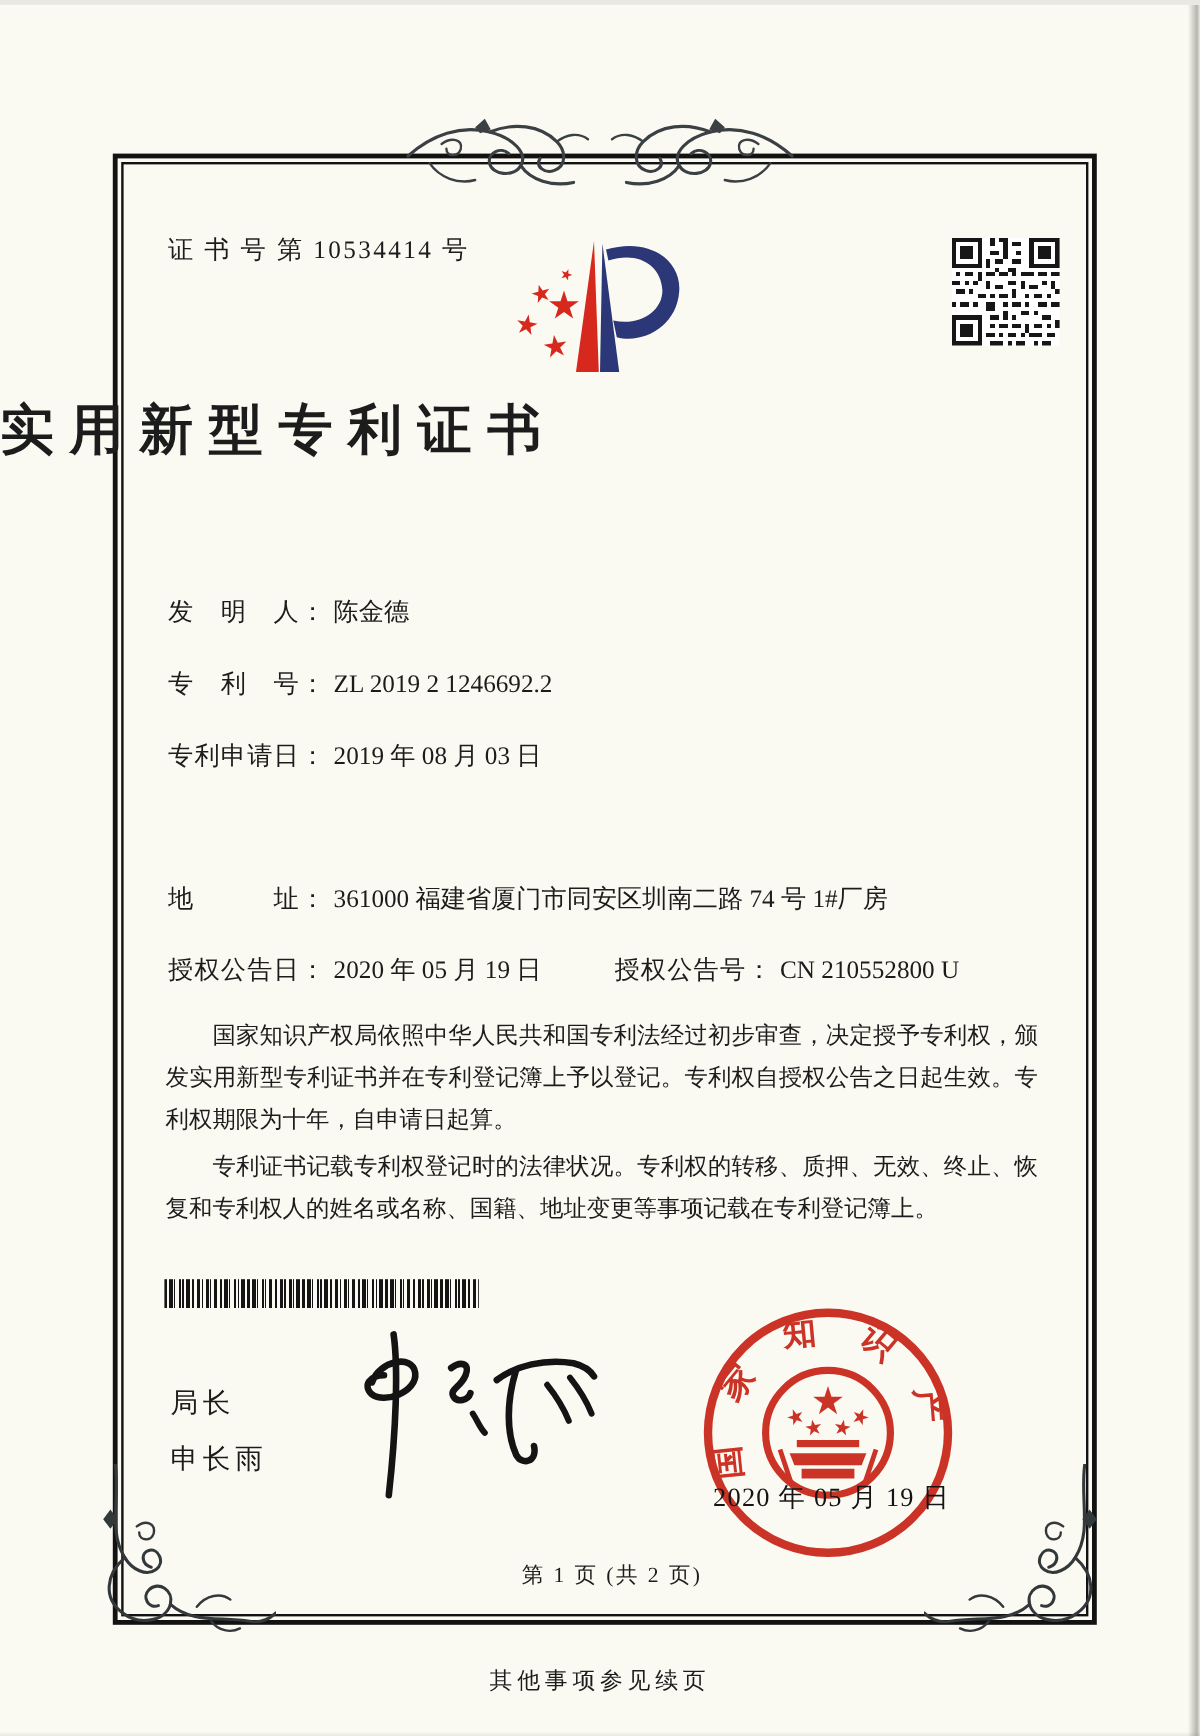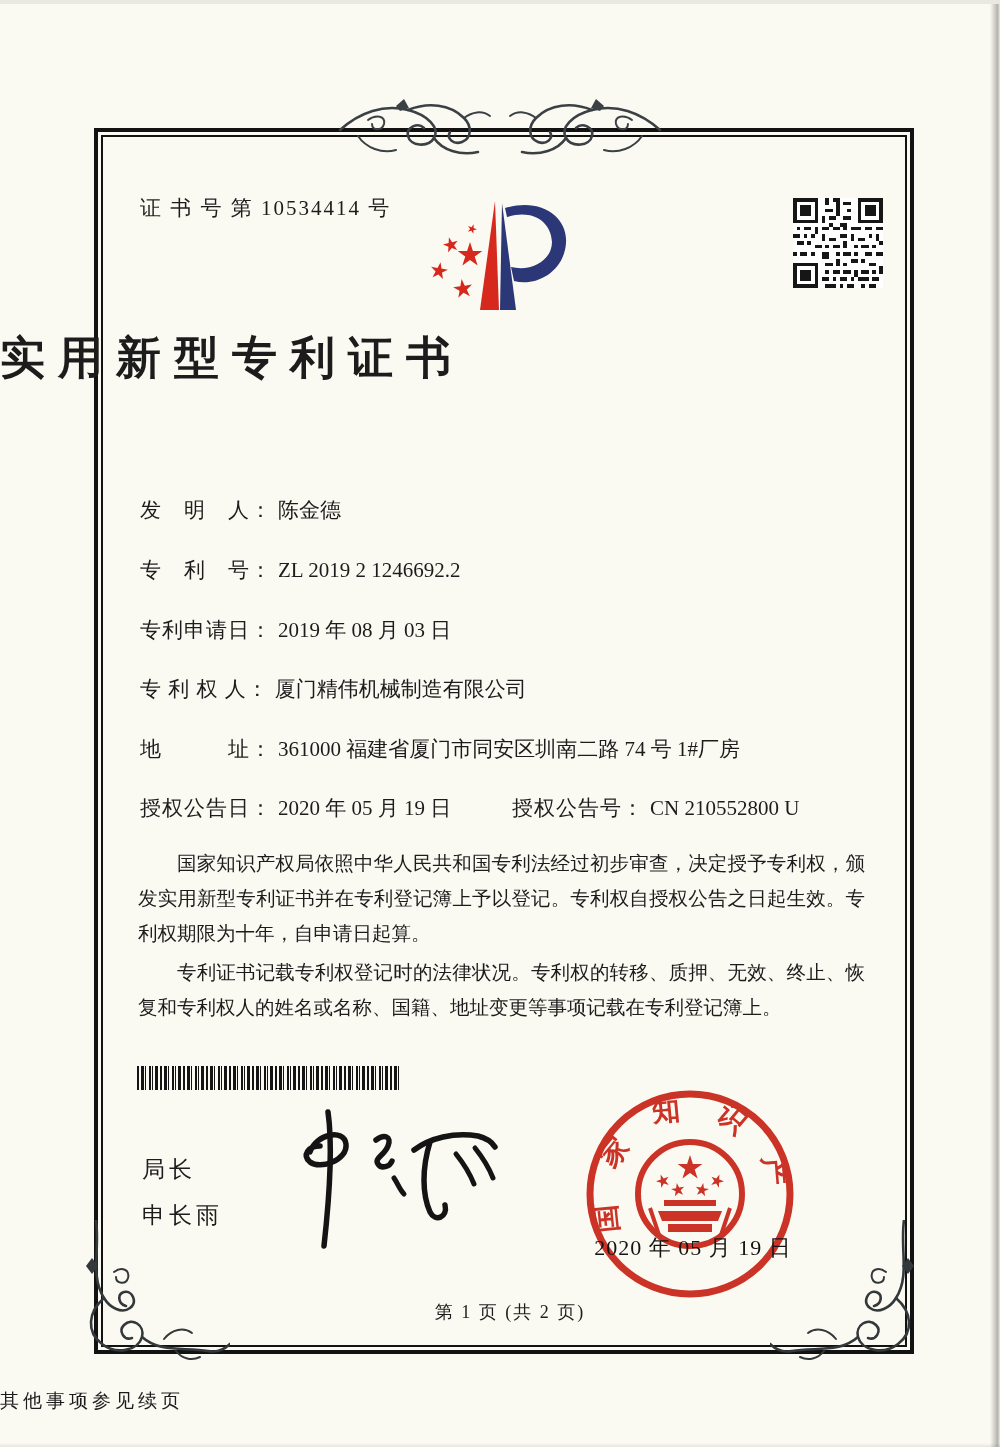--- a/index.html
+++ b/index.html
@@ -54,21 +54,21 @@
   .signer-name  { position:absolute; left:142px; top:1196px; font-size:23px; letter-spacing:4px;
     font-family:"Liberation Sans","DejaVu Sans",sans-serif;text-align:center; }
   .signature { position:absolute; left:272px; top:1102px; }
 
   .seal { position:absolute; left:580px; top:1080px; opacity:.94; }
   .seal-date { position:absolute; left:588px; top:1229px; width:210px; text-align:center;
     font-size:22px; letter-spacing:1px; color:#141414; white-space:nowrap; }
 
   .page-number { position:absolute; left:0; right:0; top:1296px; text-align:center;
     font-size:18px; letter-spacing:2px;padding-left:20px; }
-  .continuation-note { position:absolute; left:0; right:0; top:1384px; 
+  .continuation-note { position:absolute; left:0; right:0; top:1384px; text-align:center;
     font-size:19px; letter-spacing:4px; }
 </style>
 </head>
 <body>
 
 <div class="page">
 
   <div class="frame-outer">
     <div class="frame-inner"></div>
   </div>
@@ -149,23 +149,20 @@
 
   <div class="field-row" style="top:492px">
     <span class="label">发　明　人：</span><span class="value">陈金德</span>
   </div>
   <div class="field-row" style="top:552px">
     <span class="label">专　利　号：</span><span class="value">ZL 2019 2 1246692.2</span>
   </div>
   <div class="field-row" style="top:612px">
     <span class="label">专利申请日：</span><span class="value">2019 年 08 月 03 日</span>
   </div>
-  <div class="field-row" style="top:671px">
-    <span class="label">专 利 权 人：</span><span class="value">厦门精伟机械制造有限公司</span>
-  </div>
   <div class="field-row" style="top:731px">
     <span class="label">地　　　址：</span><span class="value">361000 福建省厦门市同安区圳南二路 74 号 1#厂房</span>
   </div>
   <div class="field-row" style="top:790px">
     <span class="label">授权公告日：</span><span class="value">2020 年 05 月 19 日</span>
     <span class="field-pair-2">
       <span class="label">授权公告号：</span><span class="value">CN 210552800 U</span>
     </span>
   </div>
 

